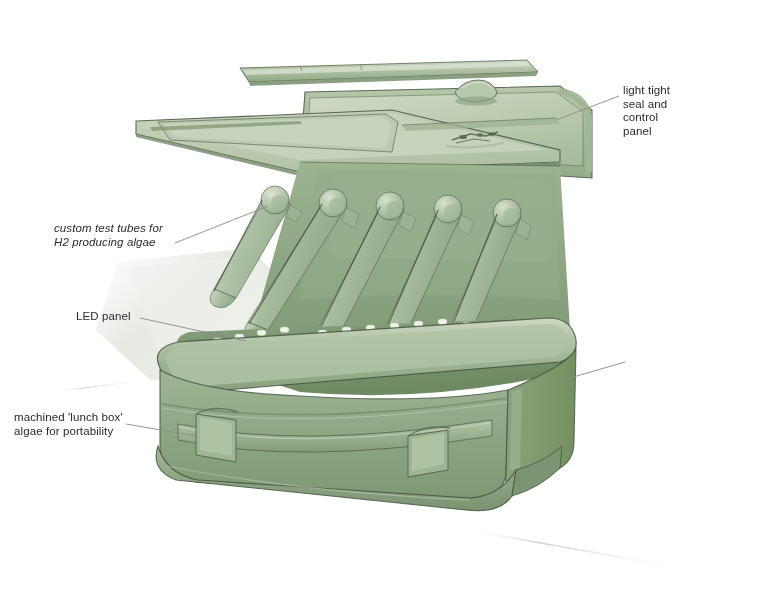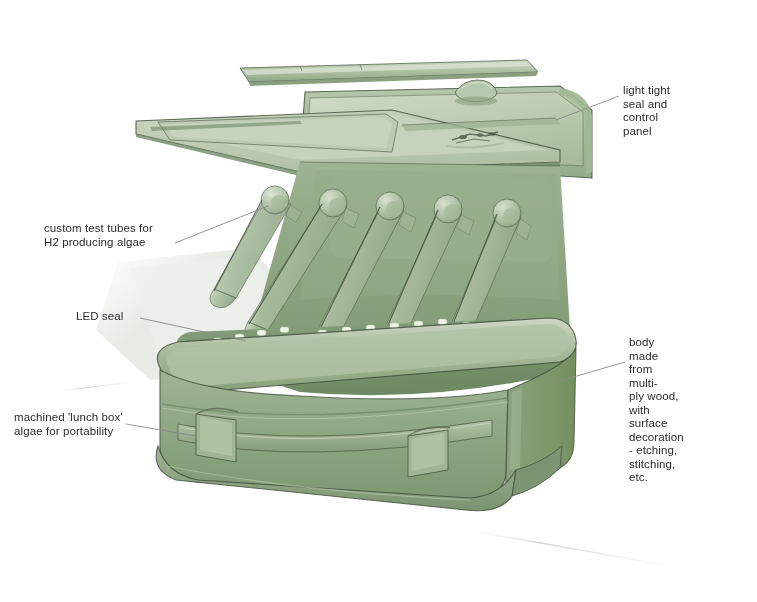--- a/index.html
+++ b/index.html
@@ -284,26 +284,22 @@
       <path d="M175 243 L268 206"></path>
       <path d="M140 318 L246 341"></path>
       <path d="M625 362 L556 382"></path>
       <path d="M126 424 L196 436"></path>
     </g>
   </svg>
 
   <div class="callout" style="left:623px; top:84px;">light tight seal and
 control panel</div>
 
-  <div class="callout" style="left:44px; top:222px;">custom test tubes for
+  <div class="callout" style="left:54px; top:222px;font-style:italic;">custom test tubes for
 H2 producing algae</div>
 
-  <div class="callout" style="left:76px; top:310px;">LED seal</div>
-
-  <div class="callout" style="left:629px; top:336px;">body made from multi-
-ply wood, with surface
-decoration - etching,
-stitching, etc.</div>
+  <div class="callout" style="left:76px; top:310px;">LED panel</div>
+
 
   <div class="callout" style="left:14px; top:411px;">machined 'lunch box'
 algae for portability</div>
 
 </div>
 
 </body></html>

